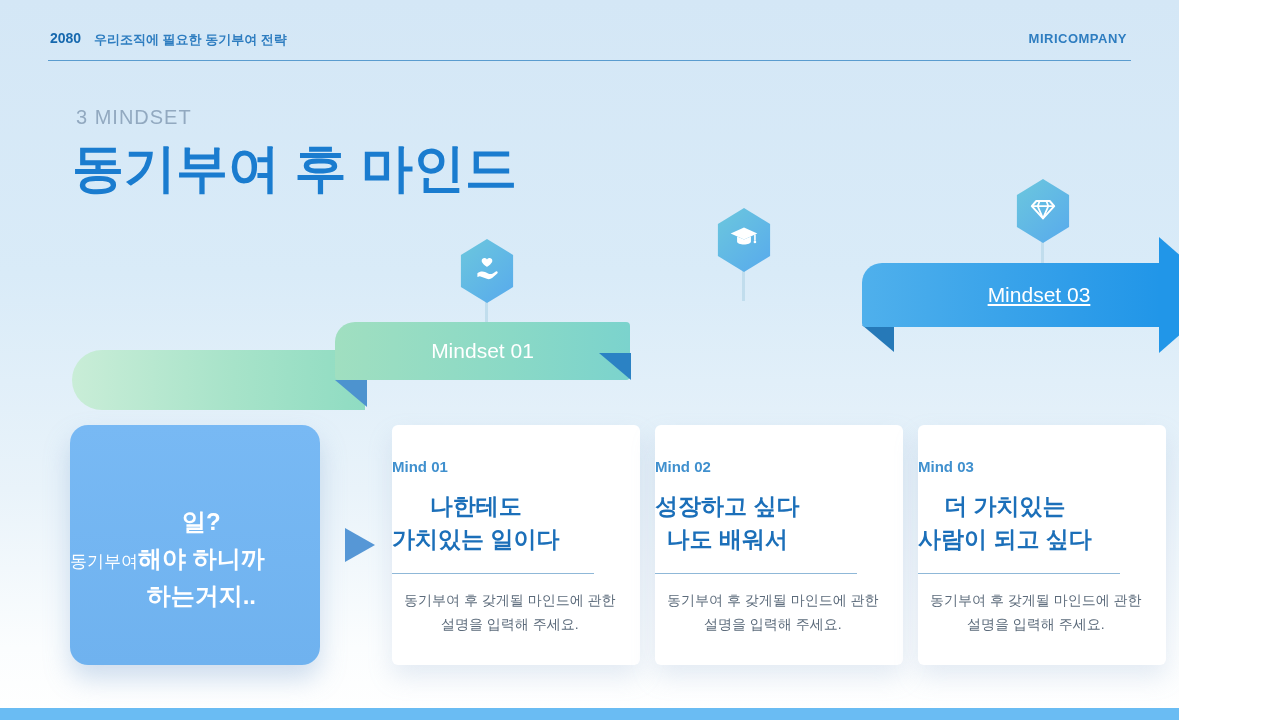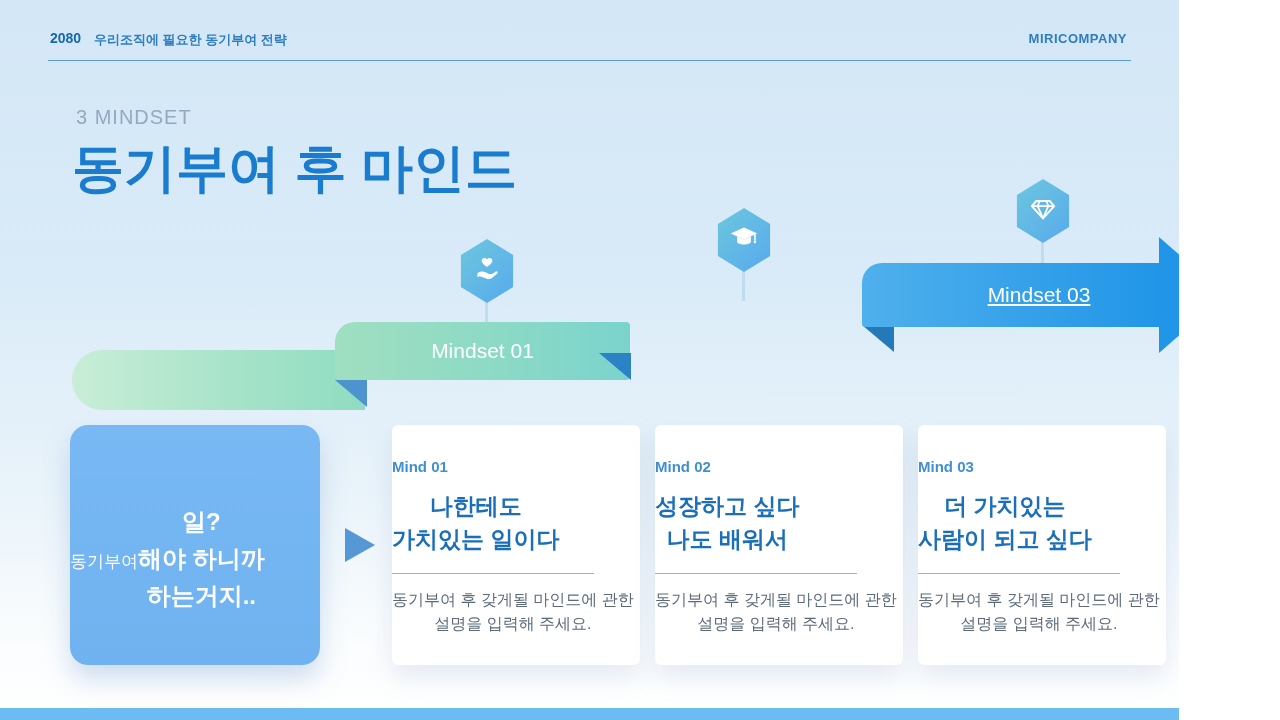--- a/index.html
+++ b/index.html
@@ -89,21 +89,21 @@
   .mind-card {
     position:absolute; top:425px; width:248px; height:240px; z-index:7;
     border-radius:6px; background:#ffffff;
     box-shadow:0 12px 24px rgba(140,170,205,.22);
     display:flex; flex-direction:column; align-items:flex-start; text-align:center;
   }
   .mind-card.c1 { left:392px; } .mind-card.c2 { left:655px; } .mind-card.c3 { left:918px; }
   .mind-label { margin-top:33px; font-size:15px; font-weight:bold; color:#4090ce; }
   .mind-title { margin-top:15px; font-size:23px; font-weight:bold; color:#1b6fb9; line-height:33px; }
   .mind-divider { margin-top:17px; width:202px; height:1px; background:#8fb8d8; }
-  .mind-desc { margin-top:14px; font-size:16px; color:#5c6b7b; line-height:24px; }
+  .mind-desc { margin-top:14px; font-size:14px; color:#5c6b7b; line-height:24px;margin-left:12px; }
 
   .bottom-bar { position:absolute; left:0; top:708px; width:1280px; height:12px; background:#6abcf3; z-index:8; }
 </style>
 </head>
 <body>
 
 <div class="slide">
 
   <div class="hdr-code">2080</div>
   <div class="hdr-topic">우리조직에 필요한 동기부여 전략</div>

